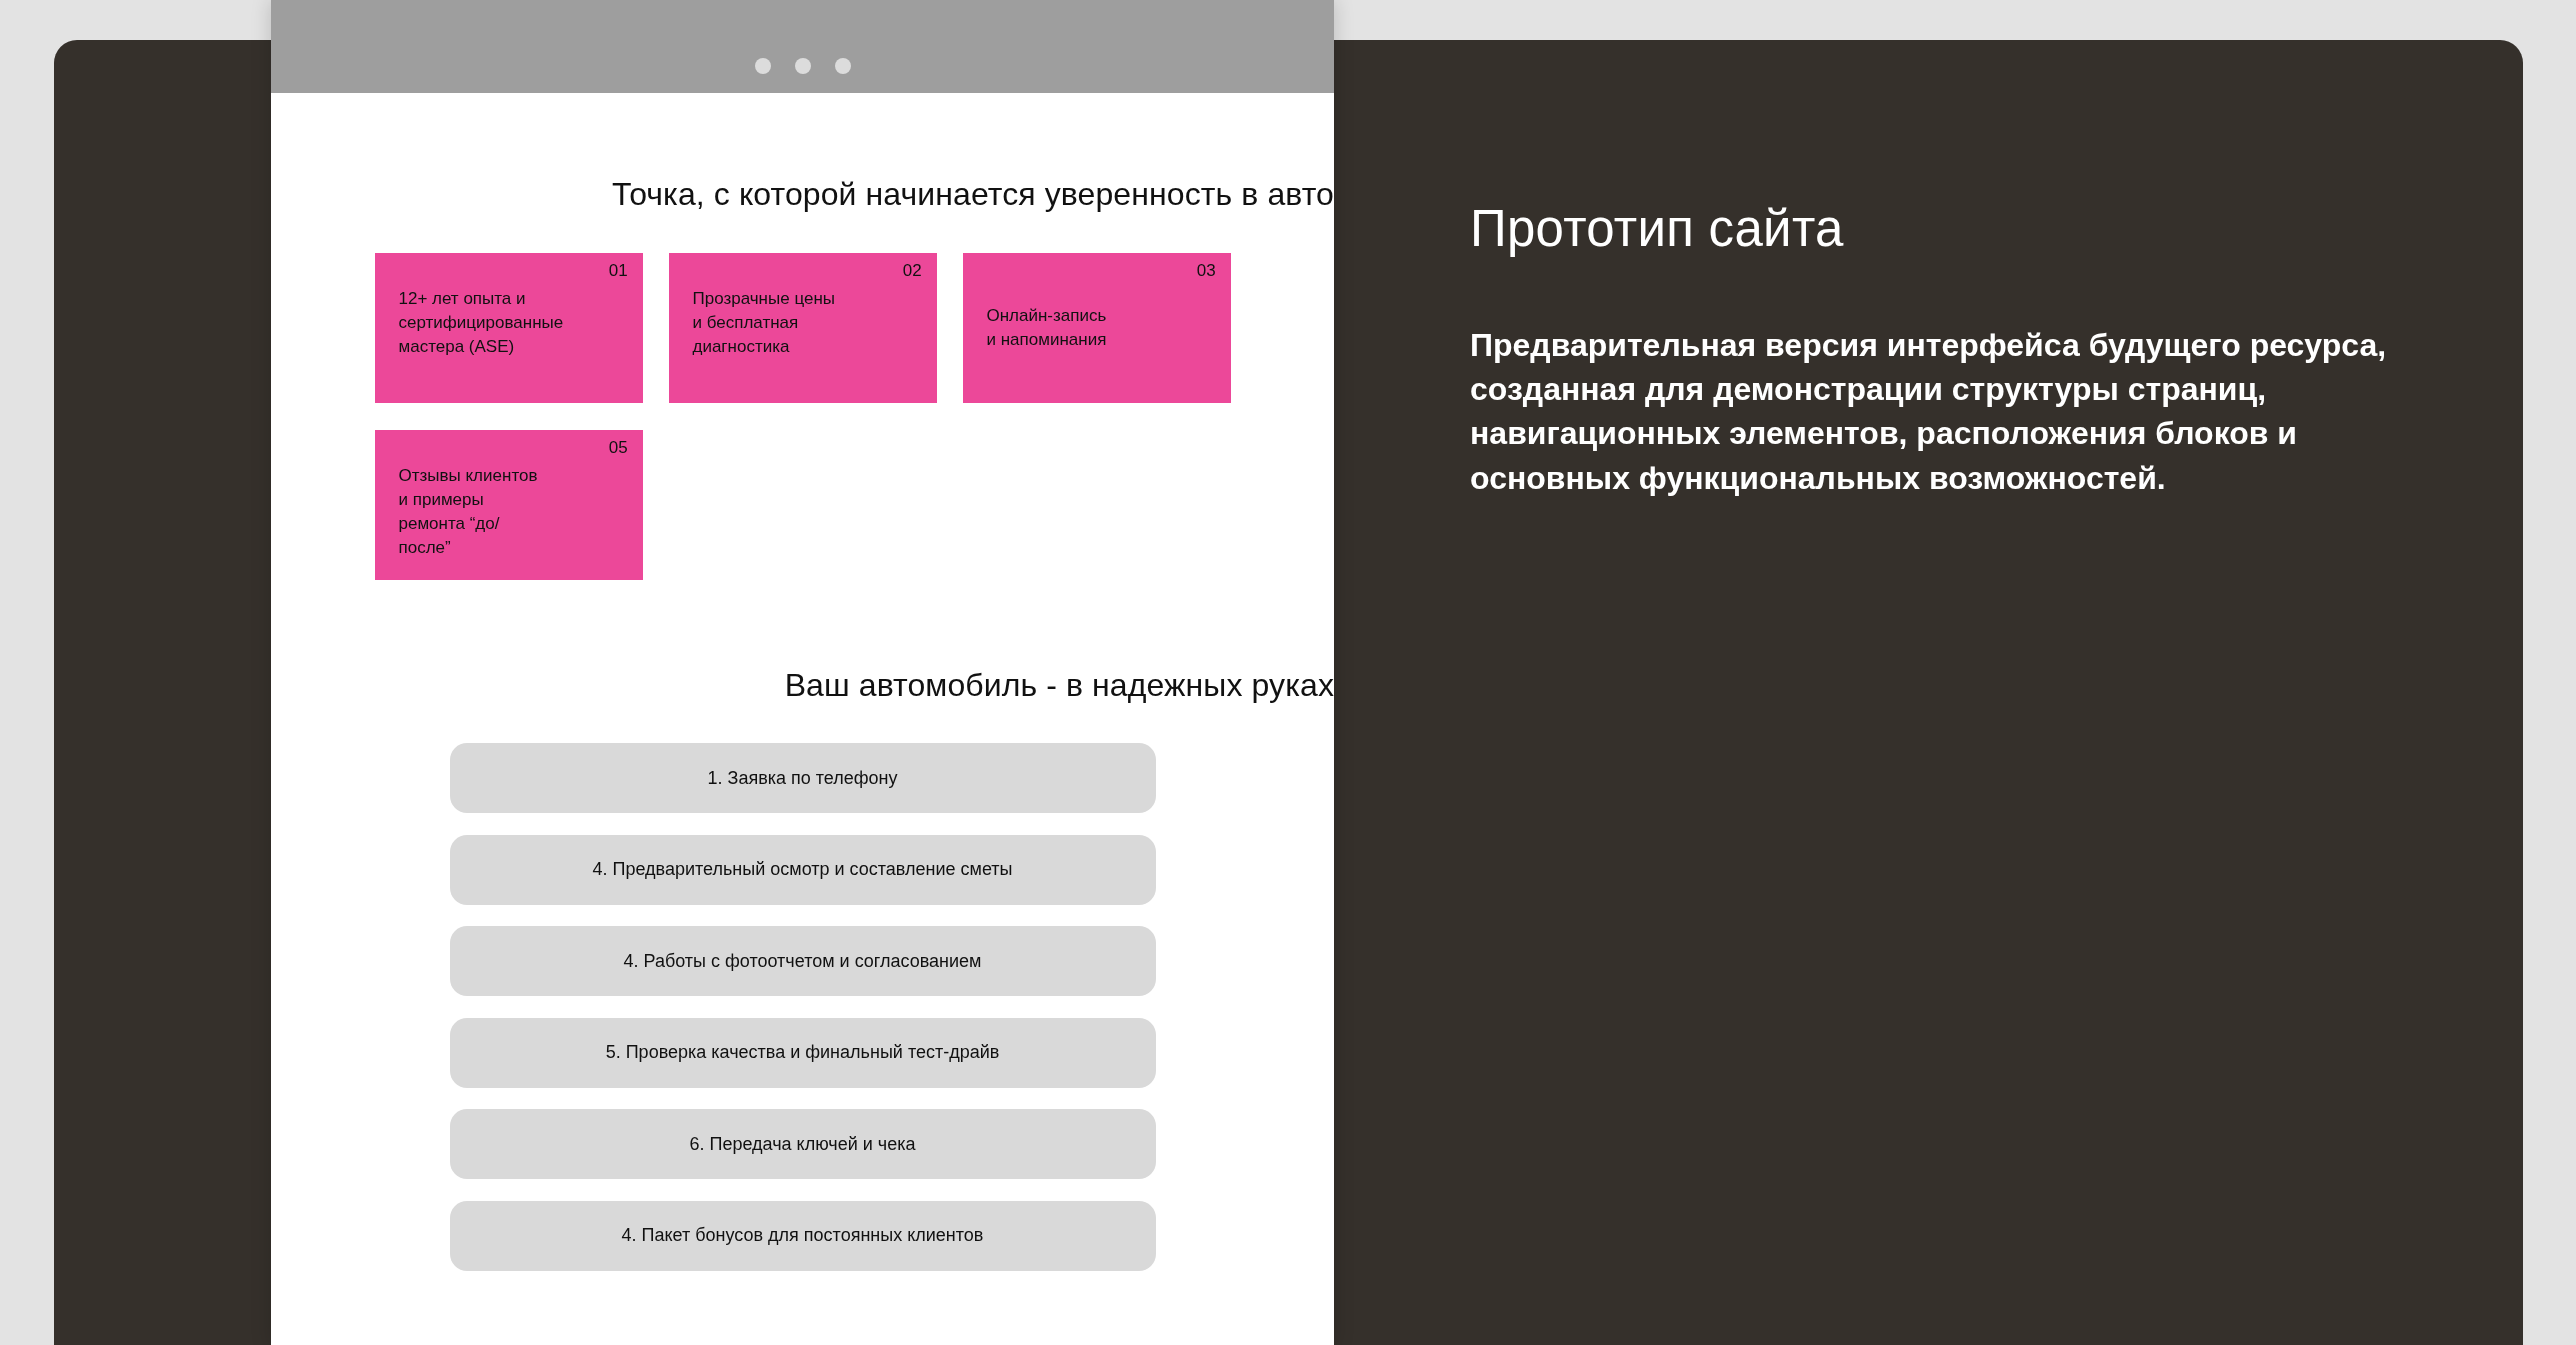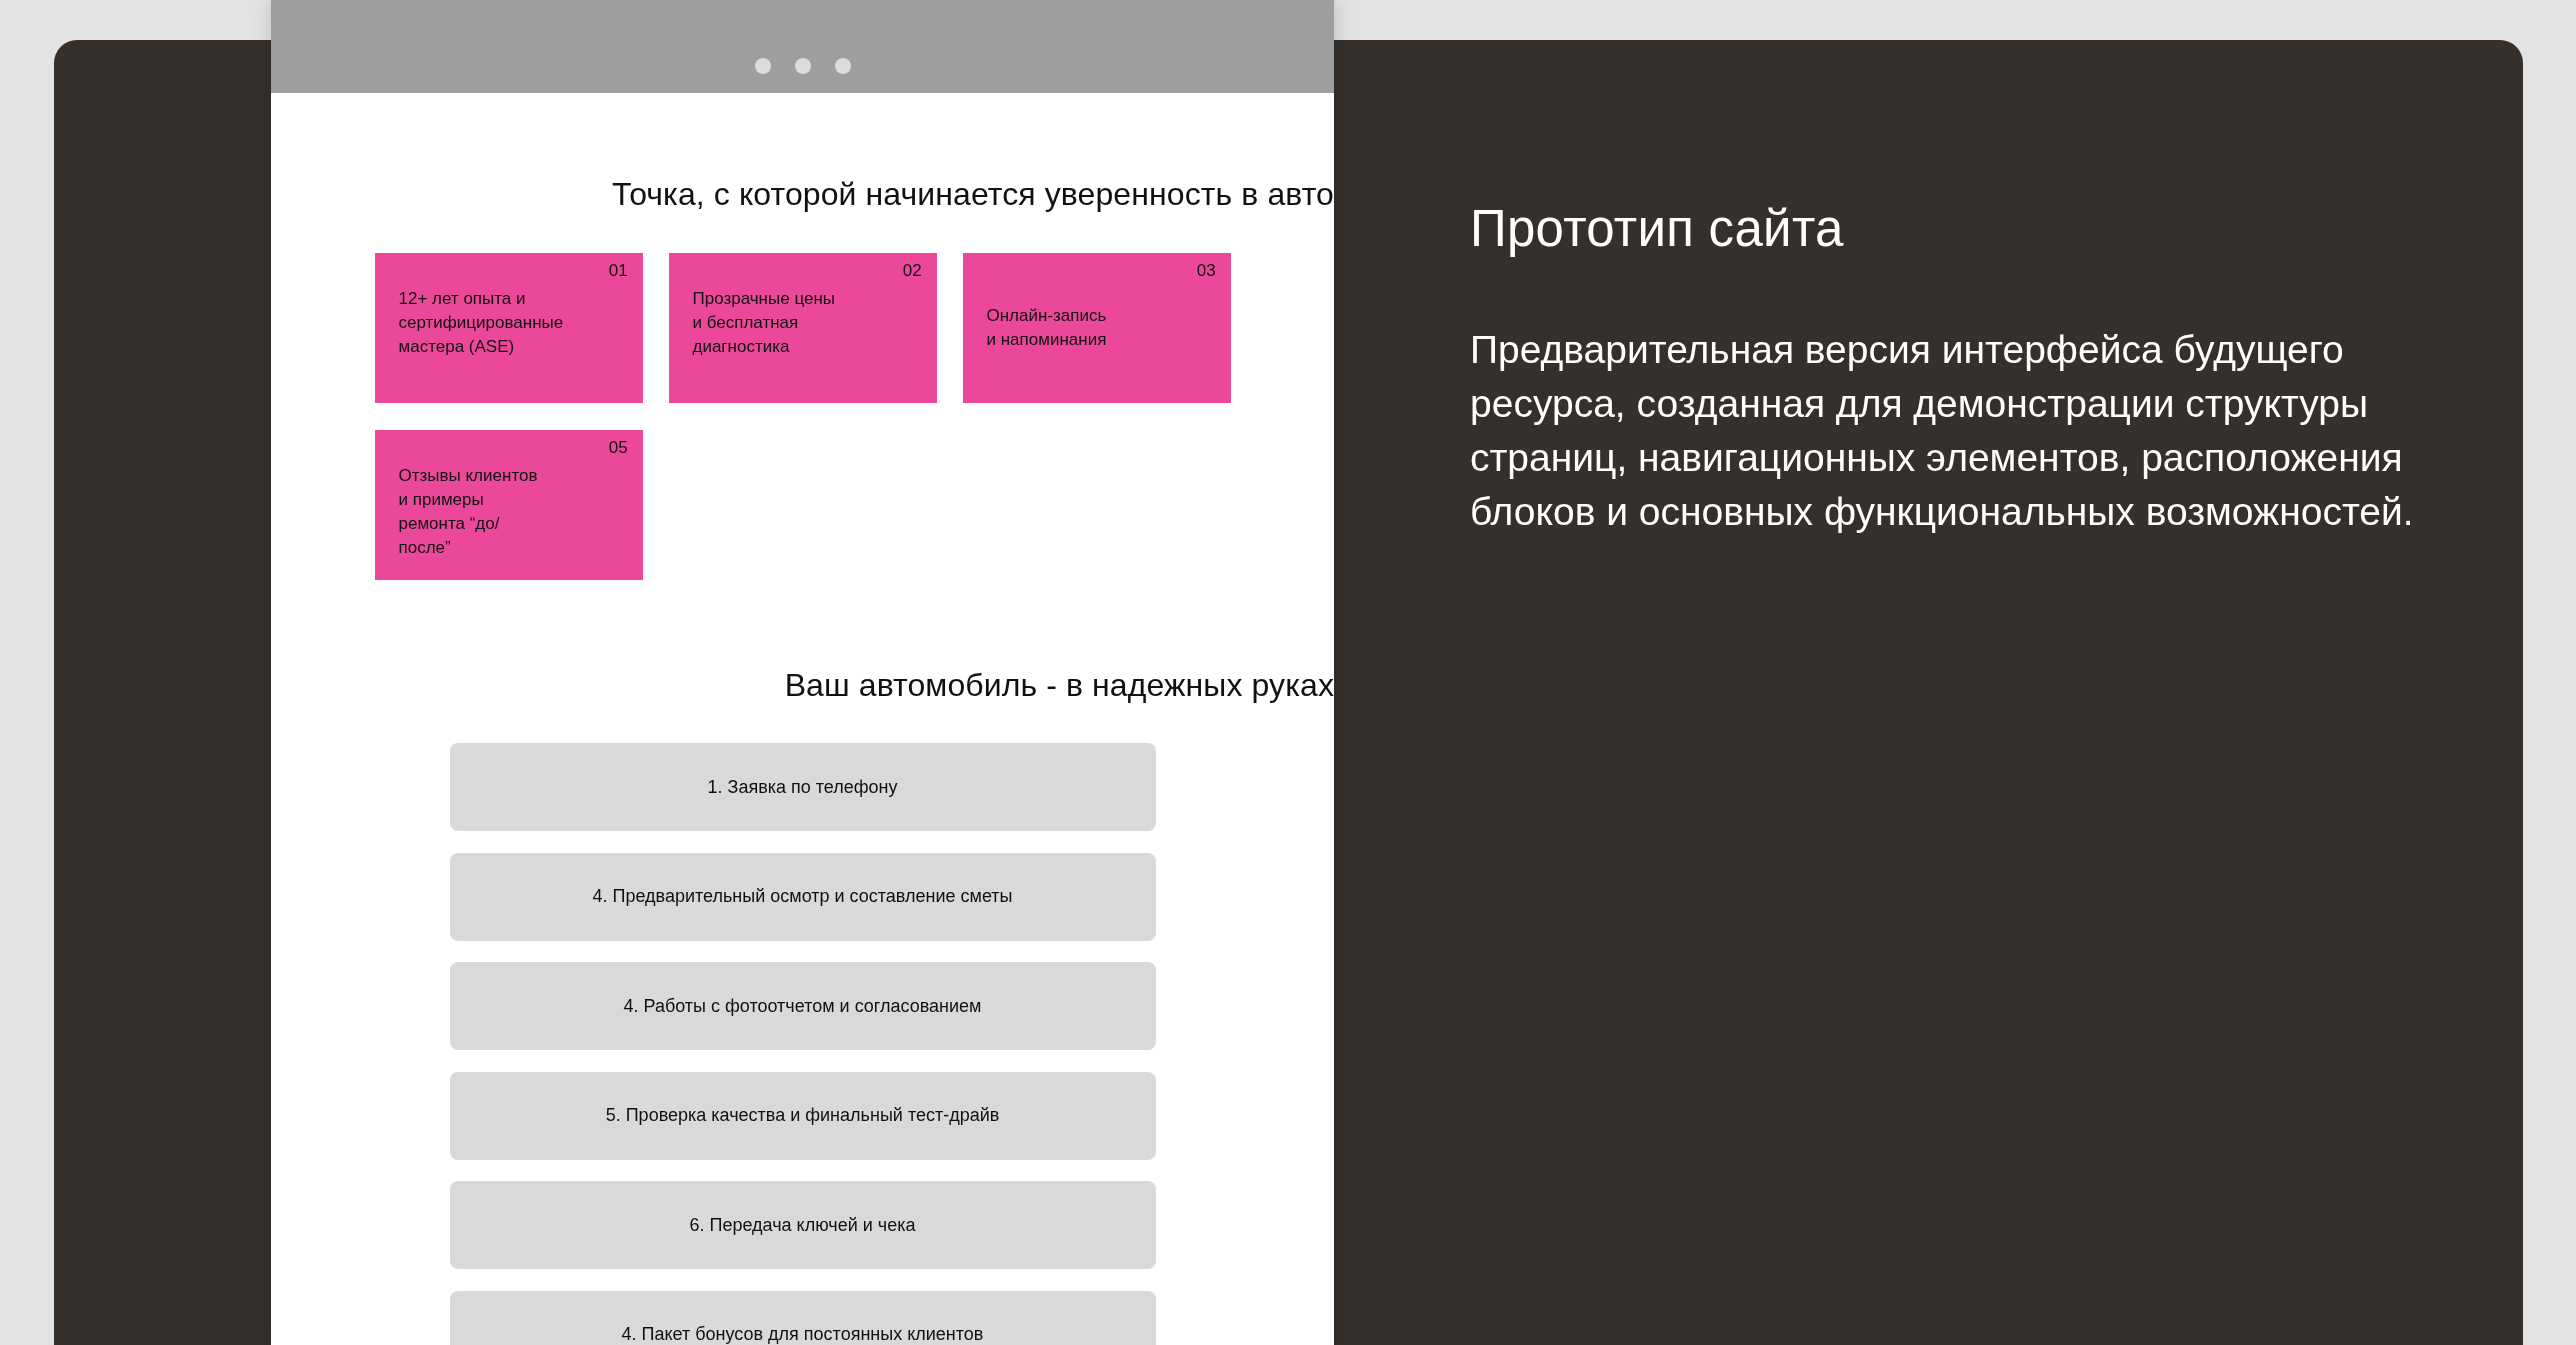--- a/index.html
+++ b/index.html
@@ -114,23 +114,23 @@
   #steps-title { margin: 87px 0 0 0; }
 
   #steps-list {
     margin: 39px auto 0 auto;
     width: 706px;
     display: flex;
     flex-direction: column;
     gap: 21.5px;
   }
   .step-item {
-    height: 88px;
+    height: 70px;
     background: #D9D9D9;
-    border-radius: 8px;
+    border-radius: 17px;
     display: flex;
     align-items: center;
     justify-content: center;
     font-size: 18px;
     color: #111111;
   }
 
   
   #description-column {
     position: absolute;
@@ -143,22 +143,22 @@
     padding-top: 201px;
   }
   #proto-title {
     font-size: 51px;
     font-weight: 400;
     margin: 0;
     letter-spacing: 0.3px;
     line-height: 1.1;
   }
   #proto-desc {
-    font-size: 39px;
-    font-weight: 400;
+    font-size: 32px;
+    font-weight: 700;
     line-height: 1.38;
     margin: 66px 0 0 0;
     max-width: 953px;
   }
 </style>
 </head>
 <body>
 
 <div id="dark-panel"></div>
 

